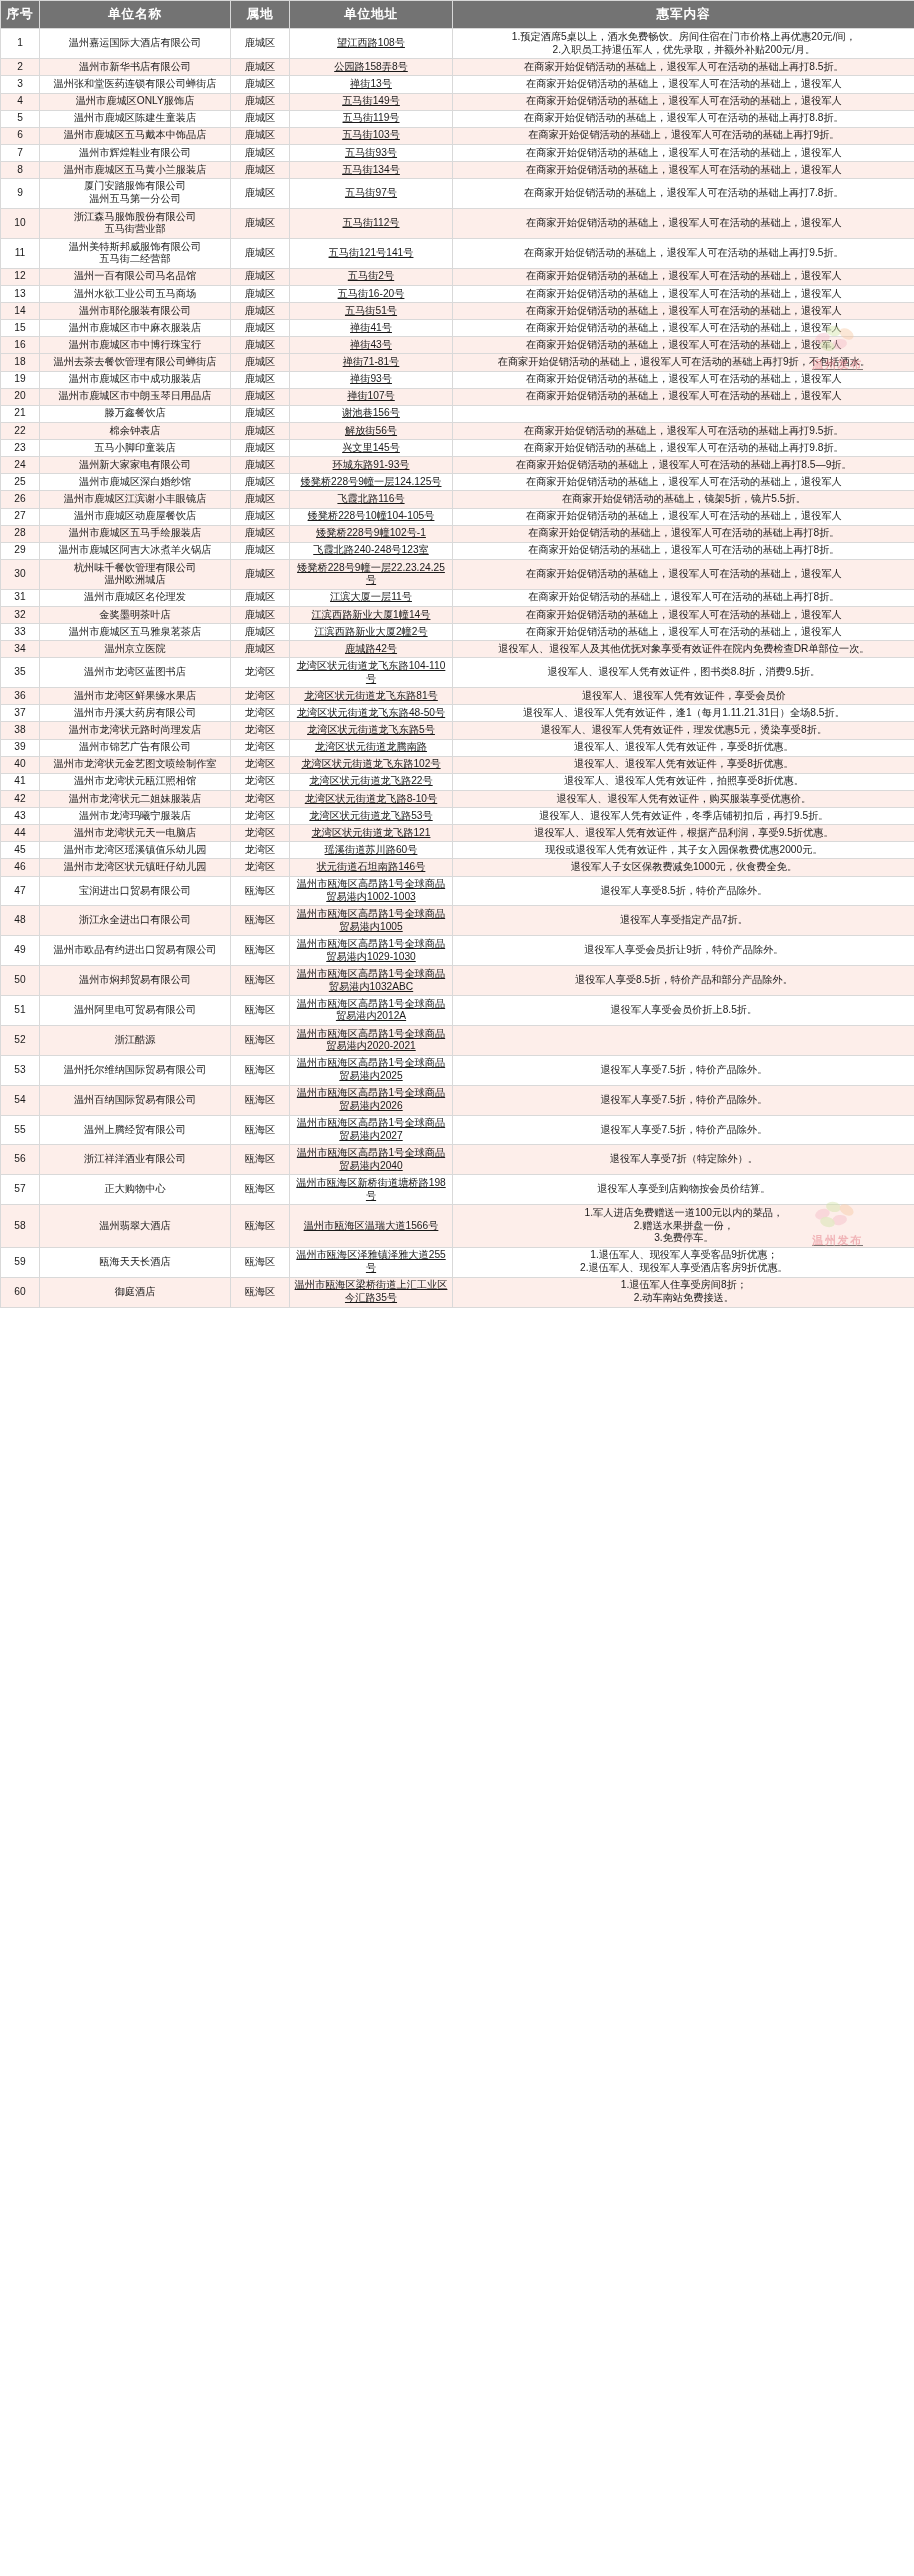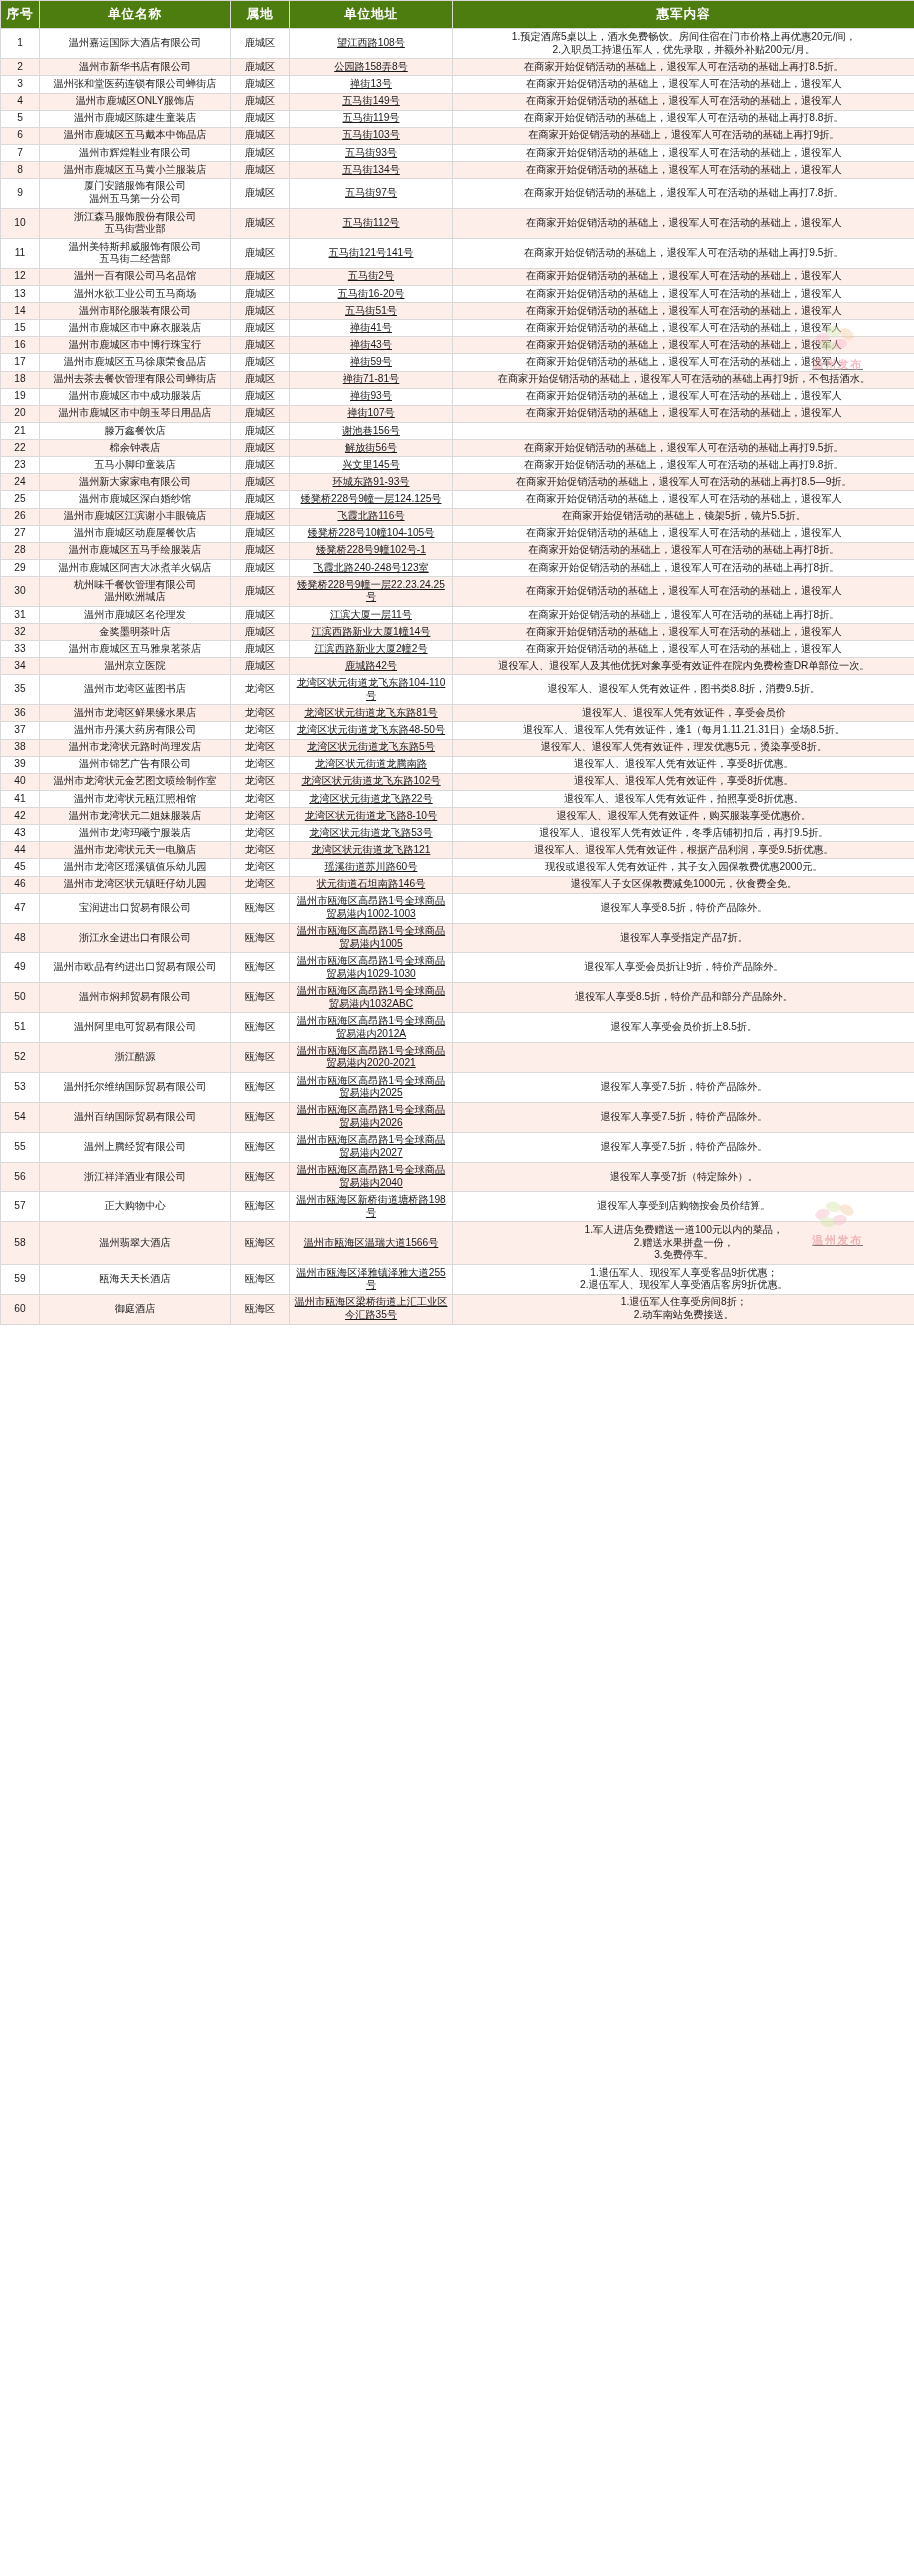--- a/index.html
+++ b/index.html
@@ -5,21 +5,21 @@
   html,body{margin:0;padding:0;background:#ffffff;}
   body{font-family:"Liberation Sans","DejaVu Sans",sans-serif;}
   #sheet{width:914px;}
   table{border-collapse:collapse;width:914px;table-layout:fixed;}
   col.c0{width:39px;}
   col.c1{width:191px;}
   col.c2{width:59px;}
   col.c3{width:163px;}
   col.c4{width:462px;}
   thead th{
-    background:#4d7c0f;
+    background:#737373;
     color:#ffffff;
     font-size:12.7px;
     font-weight:bold;
     border:0.8px solid #d8d8d8;
     height:25.4px;
     text-align:center;
     letter-spacing:0.8px;
     margin-left:34px;
   }
   tbody td{
@@ -194,27 +194,20 @@
             <td class="addr">禅街41号</td>
             <td class="benefit">在商家开始促销活动的基础上，退役军人可在活动的基础上，退役军人</td>
           </tr>
           <tr class="even">
             <td class="num">16</td>
             <td class="name">温州市鹿城区市中博行珠宝行</td>
             <td class="area">鹿城区</td>
             <td class="addr">禅街43号</td>
             <td class="benefit">在商家开始促销活动的基础上，退役军人可在活动的基础上，退役军人</td>
           </tr>
-          <tr class="odd">
-            <td class="num">17</td>
-            <td class="name">温州市鹿城区五马徐康荣食品店</td>
-            <td class="area">鹿城区</td>
-            <td class="addr">禅街59号</td>
-            <td class="benefit">在商家开始促销活动的基础上，退役军人可在活动的基础上，退役军人</td>
-          </tr>
           <tr class="even">
             <td class="num">18</td>
             <td class="name">温州去茶去餐饮管理有限公司蝉街店</td>
             <td class="area">鹿城区</td>
             <td class="addr">禅街71-81号</td>
             <td class="benefit">在商家开始促销活动的基础上，退役军人可在活动的基础上再打9折，不包括酒水。</td>
           </tr>
           <tr class="odd">
             <td class="num">19</td>
             <td class="name">温州市鹿城区市中成功服装店</td>

